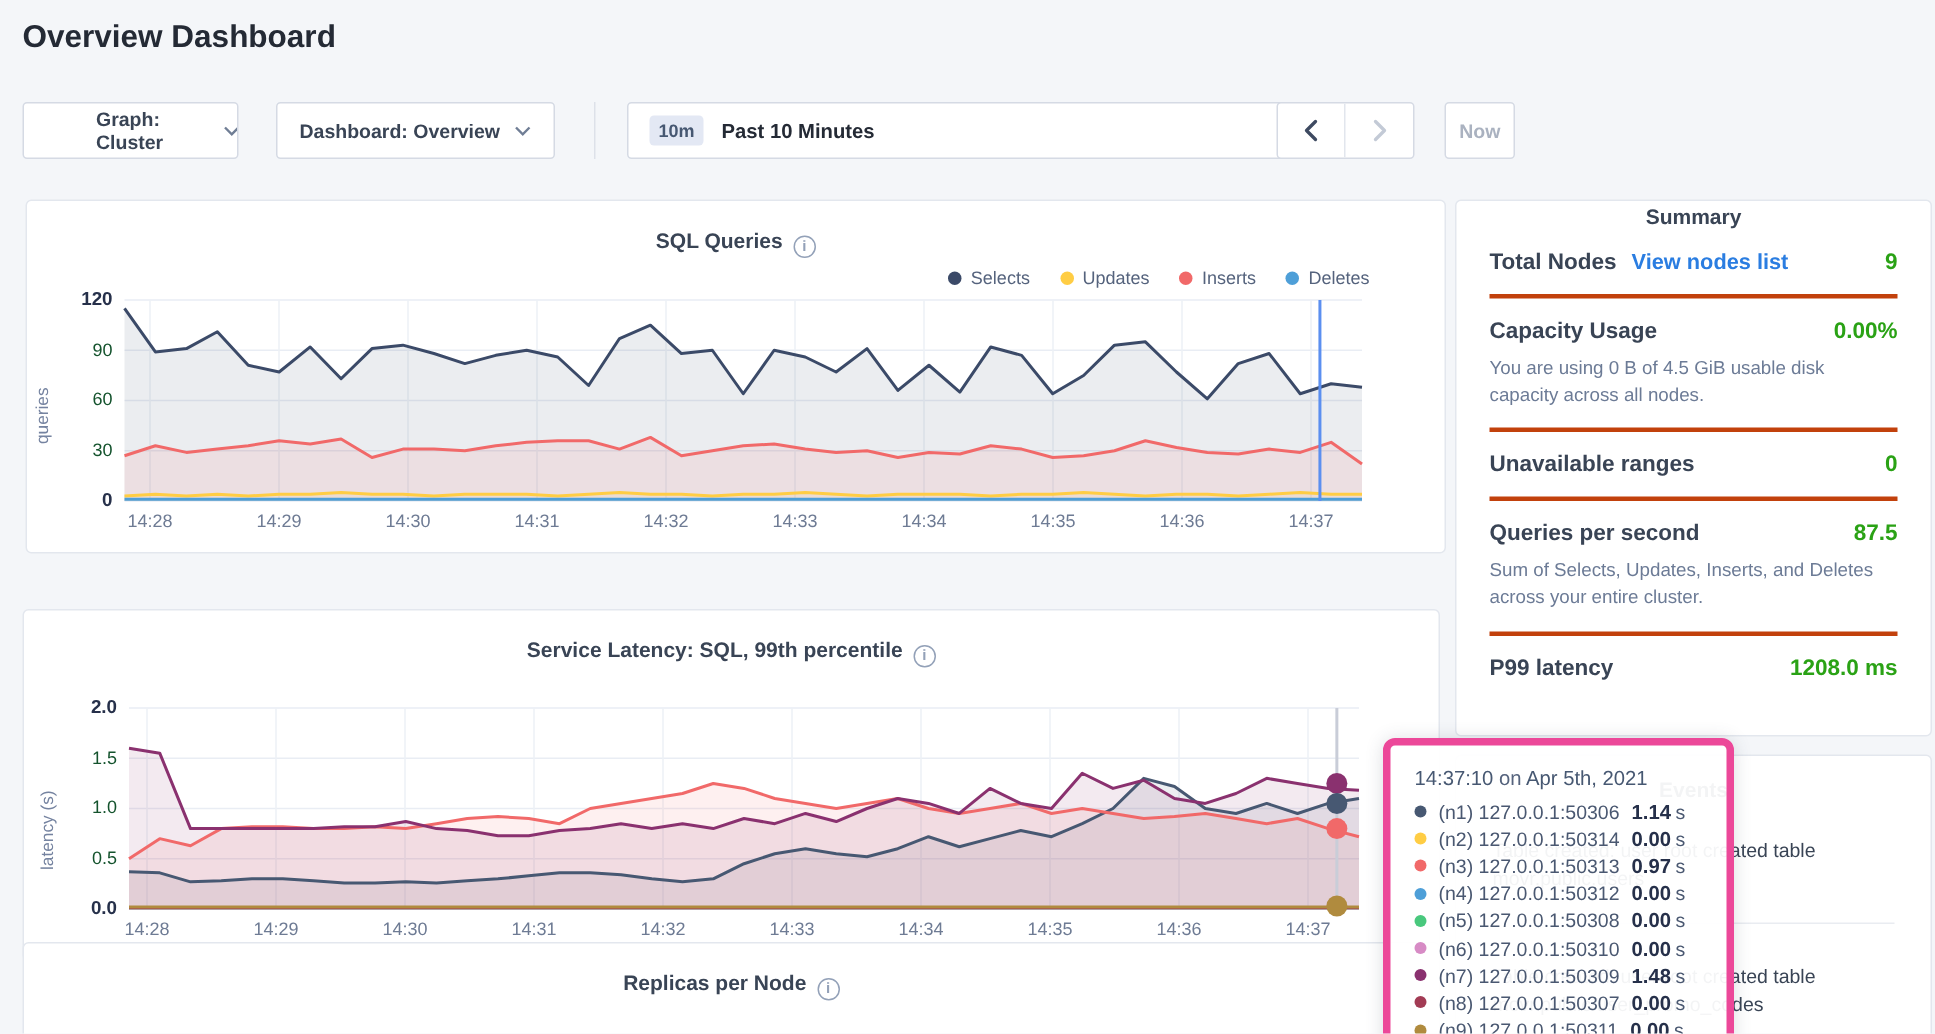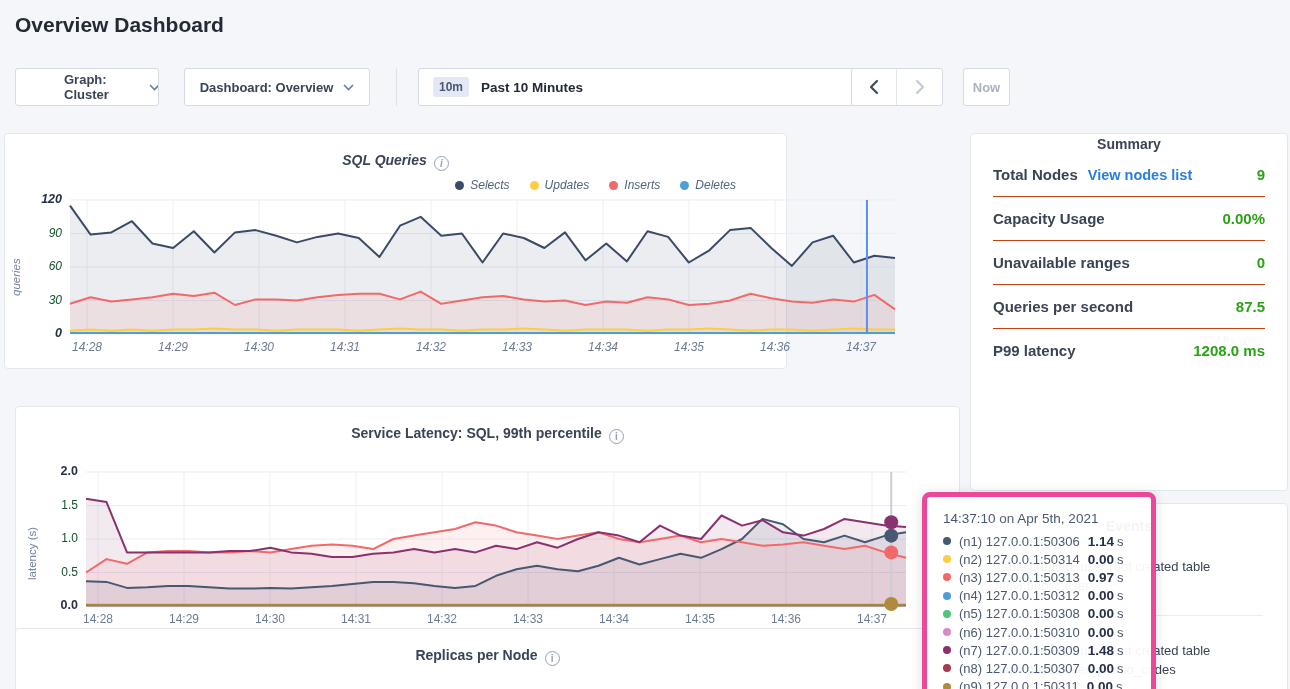--- a/index.html
+++ b/index.html
@@ -25,21 +25,21 @@
   .time-label { font-size:13.5px; color:#242a35; }
   .time-box .chev { margin-left:auto; }
   .arrow-group { position:absolute; left:851px; top:68px; height:38px; display:flex;
                  background:#fff; border:1px solid #d5dae4; border-radius:3px; overflow:hidden; }
   .abtn { width:45px; height:36px; display:flex; align-items:center; justify-content:center; cursor:pointer; }
   .abtn:first-child { border-right:1px solid #e2e6ed; }
   .now-btn { left:963px; width:47px; justify-content:center; color:#aab2c0; }
 
   
   .panel { position:absolute; background:#fff; border:1px solid #e3e7ee; border-radius:4px; }
-  .panel-sql      { left:4px;  top:133px; width:783px; height:236px;font-style:italic; }
+  .panel-sql      { left:17px;  top:133px; width:947px; height:236px; }
   .panel-latency  { left:15px;  top:392px; width:945px; height:235px;margin-top:14px; }
   .panel-replicas { left:15px;  top:628px; width:945px; height:120px; }
   .panel-summary  { left:970px; top:133px; width:318px; height:358px; }
   .panel-events   { left:970px; top:503px; width:318px; height:220px; }
 
   .panel-title { text-align:center; margin-top:18px; font-size:14px; font-weight:bold; color:#394455; }
   .info-icon { display:inline-flex; width:15px; height:15px; border:1px solid #93a1b8; border-radius:50%;
                color:#93a1b8; font-size:10px; font-weight:bold; align-items:center; justify-content:center;
                margin-left:7px; vertical-align:-2px; cursor:pointer; }
 
@@ -54,21 +54,21 @@
   .ytitle { position:absolute; font-size:11.5px; color:#7583a0; transform:rotate(-90deg);
             transform-origin:center; white-space:nowrap; }
   .legend { position:absolute; top:44px; right:50px; display:flex; gap:20px; }
   .legend-item { display:flex; align-items:center; gap:6px; font-size:12px; color:#55637d; cursor:pointer; }
   .legend-dot { width:9px; height:9px; border-radius:50%; }
 
   
   .summary-body { padding:0 22px; }
   .summary-title { margin-top:2px; margin-bottom:1px; }
   .srow { padding:13px 0; }
-  .srow + .srow { border-top:1px solid #c2410c; }
+  .srow + .srow { border-top:3px solid #c2410c; }
   .srow-head { display:flex; align-items:baseline; }
   .slabel { font-size:15px; font-weight:bold; color:#394455; }
   .slink { font-size:14.5px; font-weight:bold; color:#2a7de1; margin-left:10px; cursor:pointer; }
   .svalue { margin-left:auto; font-size:15px; font-weight:bold; color:#2aa215; }
   .sdesc { margin-top:7px; font-size:12.5px; color:#6c7b96; line-height:1.45; }
 
   
   .events-body { padding:0 24px; }
   .events-title { margin-top:14px; }
   .event-row { padding:23px 0 20px; font-size:13px; color:#394455; line-height:19px; }
@@ -266,32 +266,34 @@
             <div class="slabel">Total Nodes</div>
             <div class="slink">View nodes list</div>
             <div class="svalue">9</div>
           </div>
         </div>
         <div class="srow">
           <div class="srow-head">
             <div class="slabel">Capacity Usage</div>
             <div class="svalue">0.00%</div>
           </div>
+          <div class="sdesc">You are using 0 B of 4.5 GiB usable disk capacity across all nodes.</div>
         </div>
         <div class="srow">
           <div class="srow-head">
             <div class="slabel">Unavailable ranges</div>
             <div class="svalue">0</div>
           </div>
         </div>
         <div class="srow">
           <div class="srow-head">
             <div class="slabel">Queries per second</div>
             <div class="svalue">87.5</div>
           </div>
+          <div class="sdesc">Sum of Selects, Updates, Inserts, and Deletes across your entire cluster.</div>
         </div>
         <div class="srow">
           <div class="srow-head">
             <div class="slabel">P99 latency</div>
             <div class="svalue">1208.0 ms</div>
           </div>
         </div>
       </div>
   </div>
 </div>

